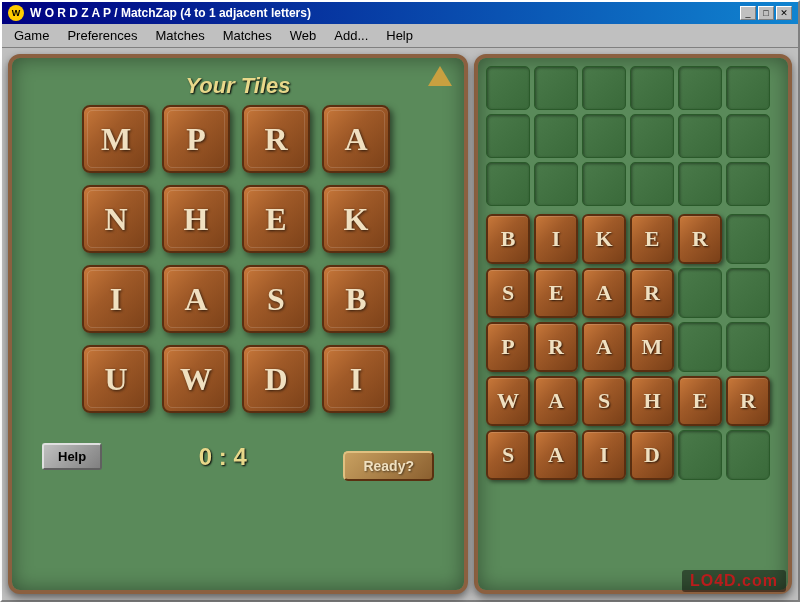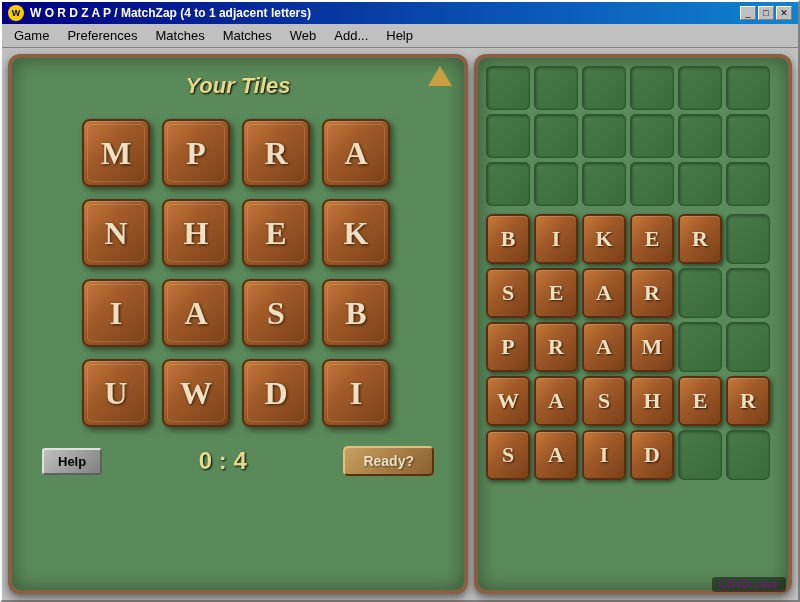--- a/index.html
+++ b/index.html
@@ -115,21 +115,21 @@
       align-items: center;
       position: relative;
     }
 
     .panel-title {
       color: #e8d88a;
       font-size: 22px;
       font-style: italic;
       font-weight: bold;
       text-shadow: 1px 1px 2px #000;
-      margin-bottom: 20px;
+      margin-bottom: 6px;
       margin-top: 5px;
     }
 
     
     .corner-decoration {
       position: absolute;
       top: 8px;
       right: 12px;
       width: 0;
       height: 0;
@@ -214,20 +214,21 @@
       border: 2px solid #5a3010;
       border-top-color: #e0c080;
       border-left-color: #e0c080;
       padding: 5px 18px;
       font-size: 14px;
       font-weight: bold;
       cursor: pointer;
       color: #f0e0c0;
       border-radius: 5px;
       text-shadow: 1px 1px 2px rgba(0,0,0,0.5);
+      margin-top: 19px;
     }
 
     
     .right-panel {
       flex: 1;
       background: #5a8a5a;
       border-radius: 12px;
       border: 4px solid #8b6040;
       box-shadow: inset 0 0 20px rgba(0,0,0,0.4), 0 4px 8px rgba(0,0,0,0.5);
       padding: 8px;
@@ -553,14 +554,14 @@
             </div>
             <div class="word-tile-empty"></div>
             <div class="word-tile-empty"></div>
           </div>
 
         </div>
       </div>
     </div>
   </div>
 
-  <div class="watermark" style="position:absolute; bottom:10px; right:14px; background:rgba(0,0,0,0.45); color:#701a75; font-size:10px; padding:2px 8px; border-radius:3px; font-weight:bold; letter-spacing:1px;">LO4D.com</div>
+  <div class="watermark" style="position:absolute; bottom:10px; right:14px; background:rgba(0,0,0,0.45); color:#b91c1c; font-size:16px; padding:2px 8px; border-radius:3px; font-weight:bold; letter-spacing:1px;">LO4D.com</div>
 </div>
 
 </body></html>

